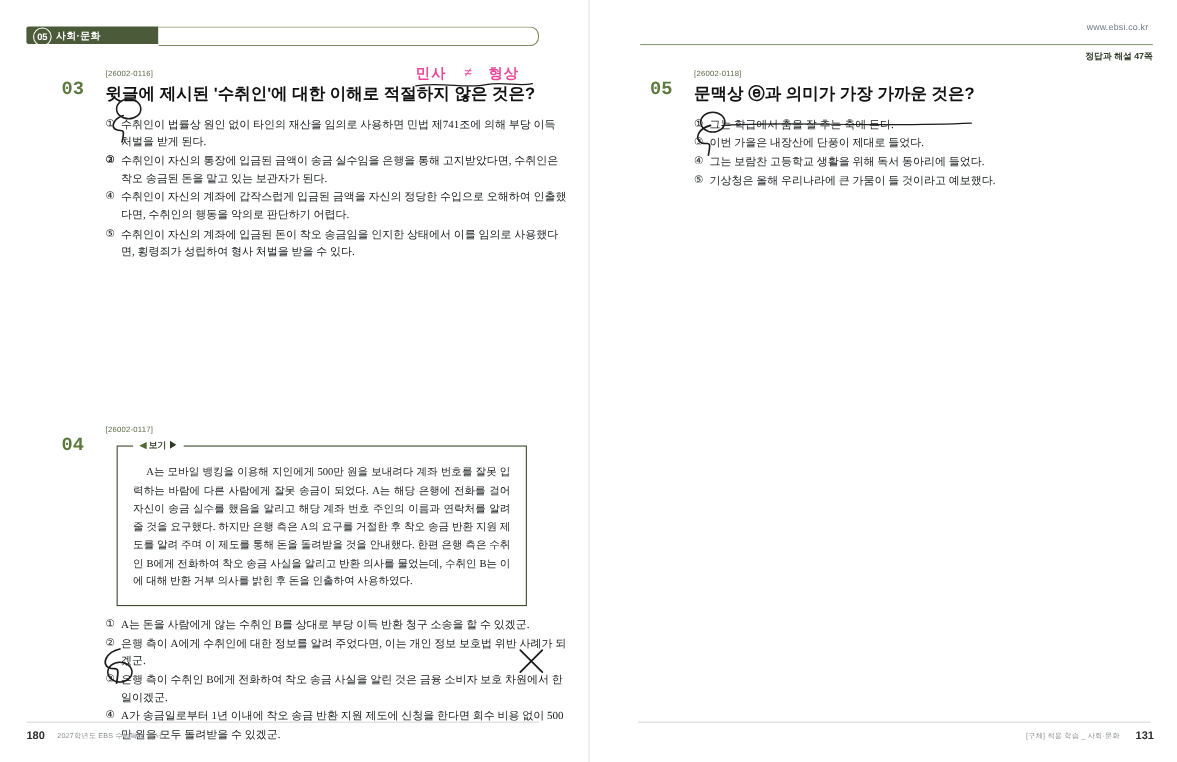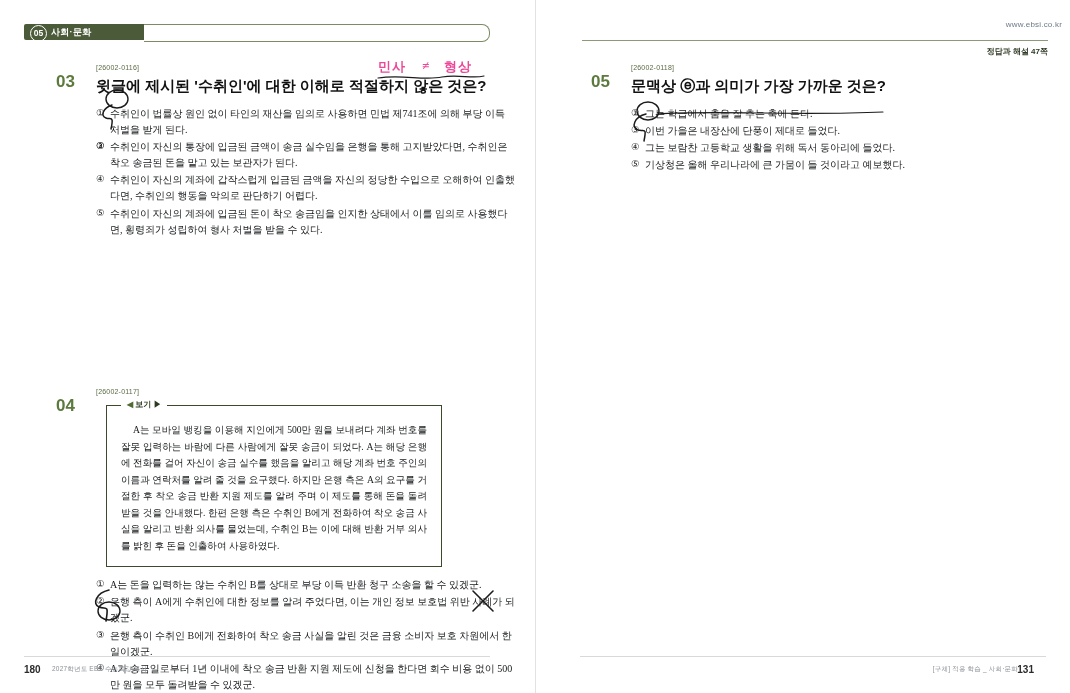--- a/index.html
+++ b/index.html
@@ -88,21 +88,21 @@
     color: #ffffff;
     font-family: "Liberation Sans", sans-serif;
     font-size: 9px;
     font-weight: bold;
     letter-spacing: .3px;
   }
 
   
   .site-url {
     position: absolute;
-    right: 8px;
+    right: 26px;
     top: 20px;
     font-family: "Liberation Sans", sans-serif;
     font-size: 8px;
     color: #6f7a86;
     letter-spacing: .2px;
   }
   .answer-ref {
     position: absolute;
     right: 22px;
     top: 46px;
@@ -129,21 +129,21 @@
     font-family: "Liberation Sans", sans-serif;
     font-size: 7px;
     color: #5b6b44;
     letter-spacing: .2px;
     margin-bottom: 4px;
   }
   .q-num {
     position: absolute;
     left: -40px;
     top: 8px;
-    font-family: Liberation Sans, sans-serif;
+    font-family: Liberation Mono, monospace;
     font-size: 17px;
     font-weight: bold;
     color: #5c7a3e;
   }
   .q-stem {
     font-family: "Liberation Sans", sans-serif;
     font-size: 15px;
     font-weight: bold;
     color: #111;
     line-height: 1.5;
@@ -166,21 +166,21 @@
     position: absolute;
     left: 0;
     top: 0;
     font-size: 9.5px;
   }
 
   
   .bogi-wrap {
     margin-top: 10px;
     margin-left: 10px;
-    width: 336px;
+    width: 373px;
     border: 1px solid #3c4a2c;
     position: relative;
     padding: 16px 14px 12px 14px;
     box-sizing: border-box;
     background: #fff;
   }
   .bogi-tab {
     position: absolute;
     left: 14px;
     top: -7px;
@@ -218,21 +218,21 @@
   
   .folio {
     position: absolute;
     bottom: 18px;
     font-family: "Liberation Sans", sans-serif;
     font-size: 10px;
     font-weight: bold;
     color: #2b2b2b;
   }
   .folio.left { left: 24px; }
-  .folio.right { right: 36px; }
+  .folio.right { right: 21px; }
   .footer-note {
     position: absolute;
     bottom: 19px;
     font-family: "Liberation Sans", sans-serif;
     font-size: 6.5px;
     color: #8a8f95;
     letter-spacing: .2px;
   }
   .footer-note.left { left: 52px; }
   .footer-note.right { right: 52px; }
@@ -277,21 +277,21 @@
     <div class="q" style="left: 96px; top: 388px;">
       <div class="q-num">04</div>
       <div class="q-code">[26002-0117]</div>
 
       <div class="bogi-wrap">
         <div class="bogi-tab"><span class="arrow">◀</span><span>보기</span> ▶</div>
         <div class="bogi-text">A는 모바일 뱅킹을 이용해 지인에게 500만 원을 보내려다 계좌 번호를 잘못 입력하는 바람에 다른 사람에게 잘못 송금이 되었다. A는 해당 은행에 전화를 걸어 자신이 송금 실수를 했음을 알리고 해당 계좌 번호 주인의 이름과 연락처를 알려 줄 것을 요구했다. 하지만 은행 측은 A의 요구를 거절한 후 착오 송금 반환 지원 제도를 알려 주며 이 제도를 통해 돈을 돌려받을 것을 안내했다. 한편 은행 측은 수취인 B에게 전화하여 착오 송금 사실을 알리고 반환 의사를 물었는데, 수취인 B는 이에 대해 반환 거부 의사를 밝힌 후 돈을 인출하여 사용하였다.</div>
       </div>
 
       <ul class="choices" style="margin-top:10px;">
-        <li><span class="marker">①</span><span>A는 돈을 입력하는 않는 수취인 B를 상대로 부당 이득 반환 청구 소송을 할 수 있겠군.</span></li>
+        <li><span class="marker">①</span><span>A는 돈을 사람에게 않는 수취인 B를 상대로 부당 이득 반환 청구 소송을 할 수 있겠군.</span></li>
         <li><span class="marker">②</span><span>은행 측이 A에게 수취인에 대한 정보를 알려 주었다면, 이는 개인 정보 보호법 위반 사례가 되겠군.</span></li>
         <li><span class="marker">③</span><span>은행 측이 수취인 B에게 전화하여 착오 송금 사실을 알린 것은 금융 소비자 보호 차원에서 한 일이겠군.</span></li>
         <li><span class="marker">④</span><span>A가 송금일로부터 1년 이내에 착오 송금 반환 지원 제도에 신청을 한다면 회수 비용 없이 500만 원을 모두 돌려받을 수 있겠군.</span></li>
 
       </ul>
     </div>
 
     <div class="ink" style="left: 104px; top: 88px;">
       <svg width="26" height="22" viewBox="0 0 26 22">
         <ellipse cx="13" cy="11" rx="11" ry="9" fill="none" stroke="#1b1b1b" stroke-width="1.4"></ellipse>

